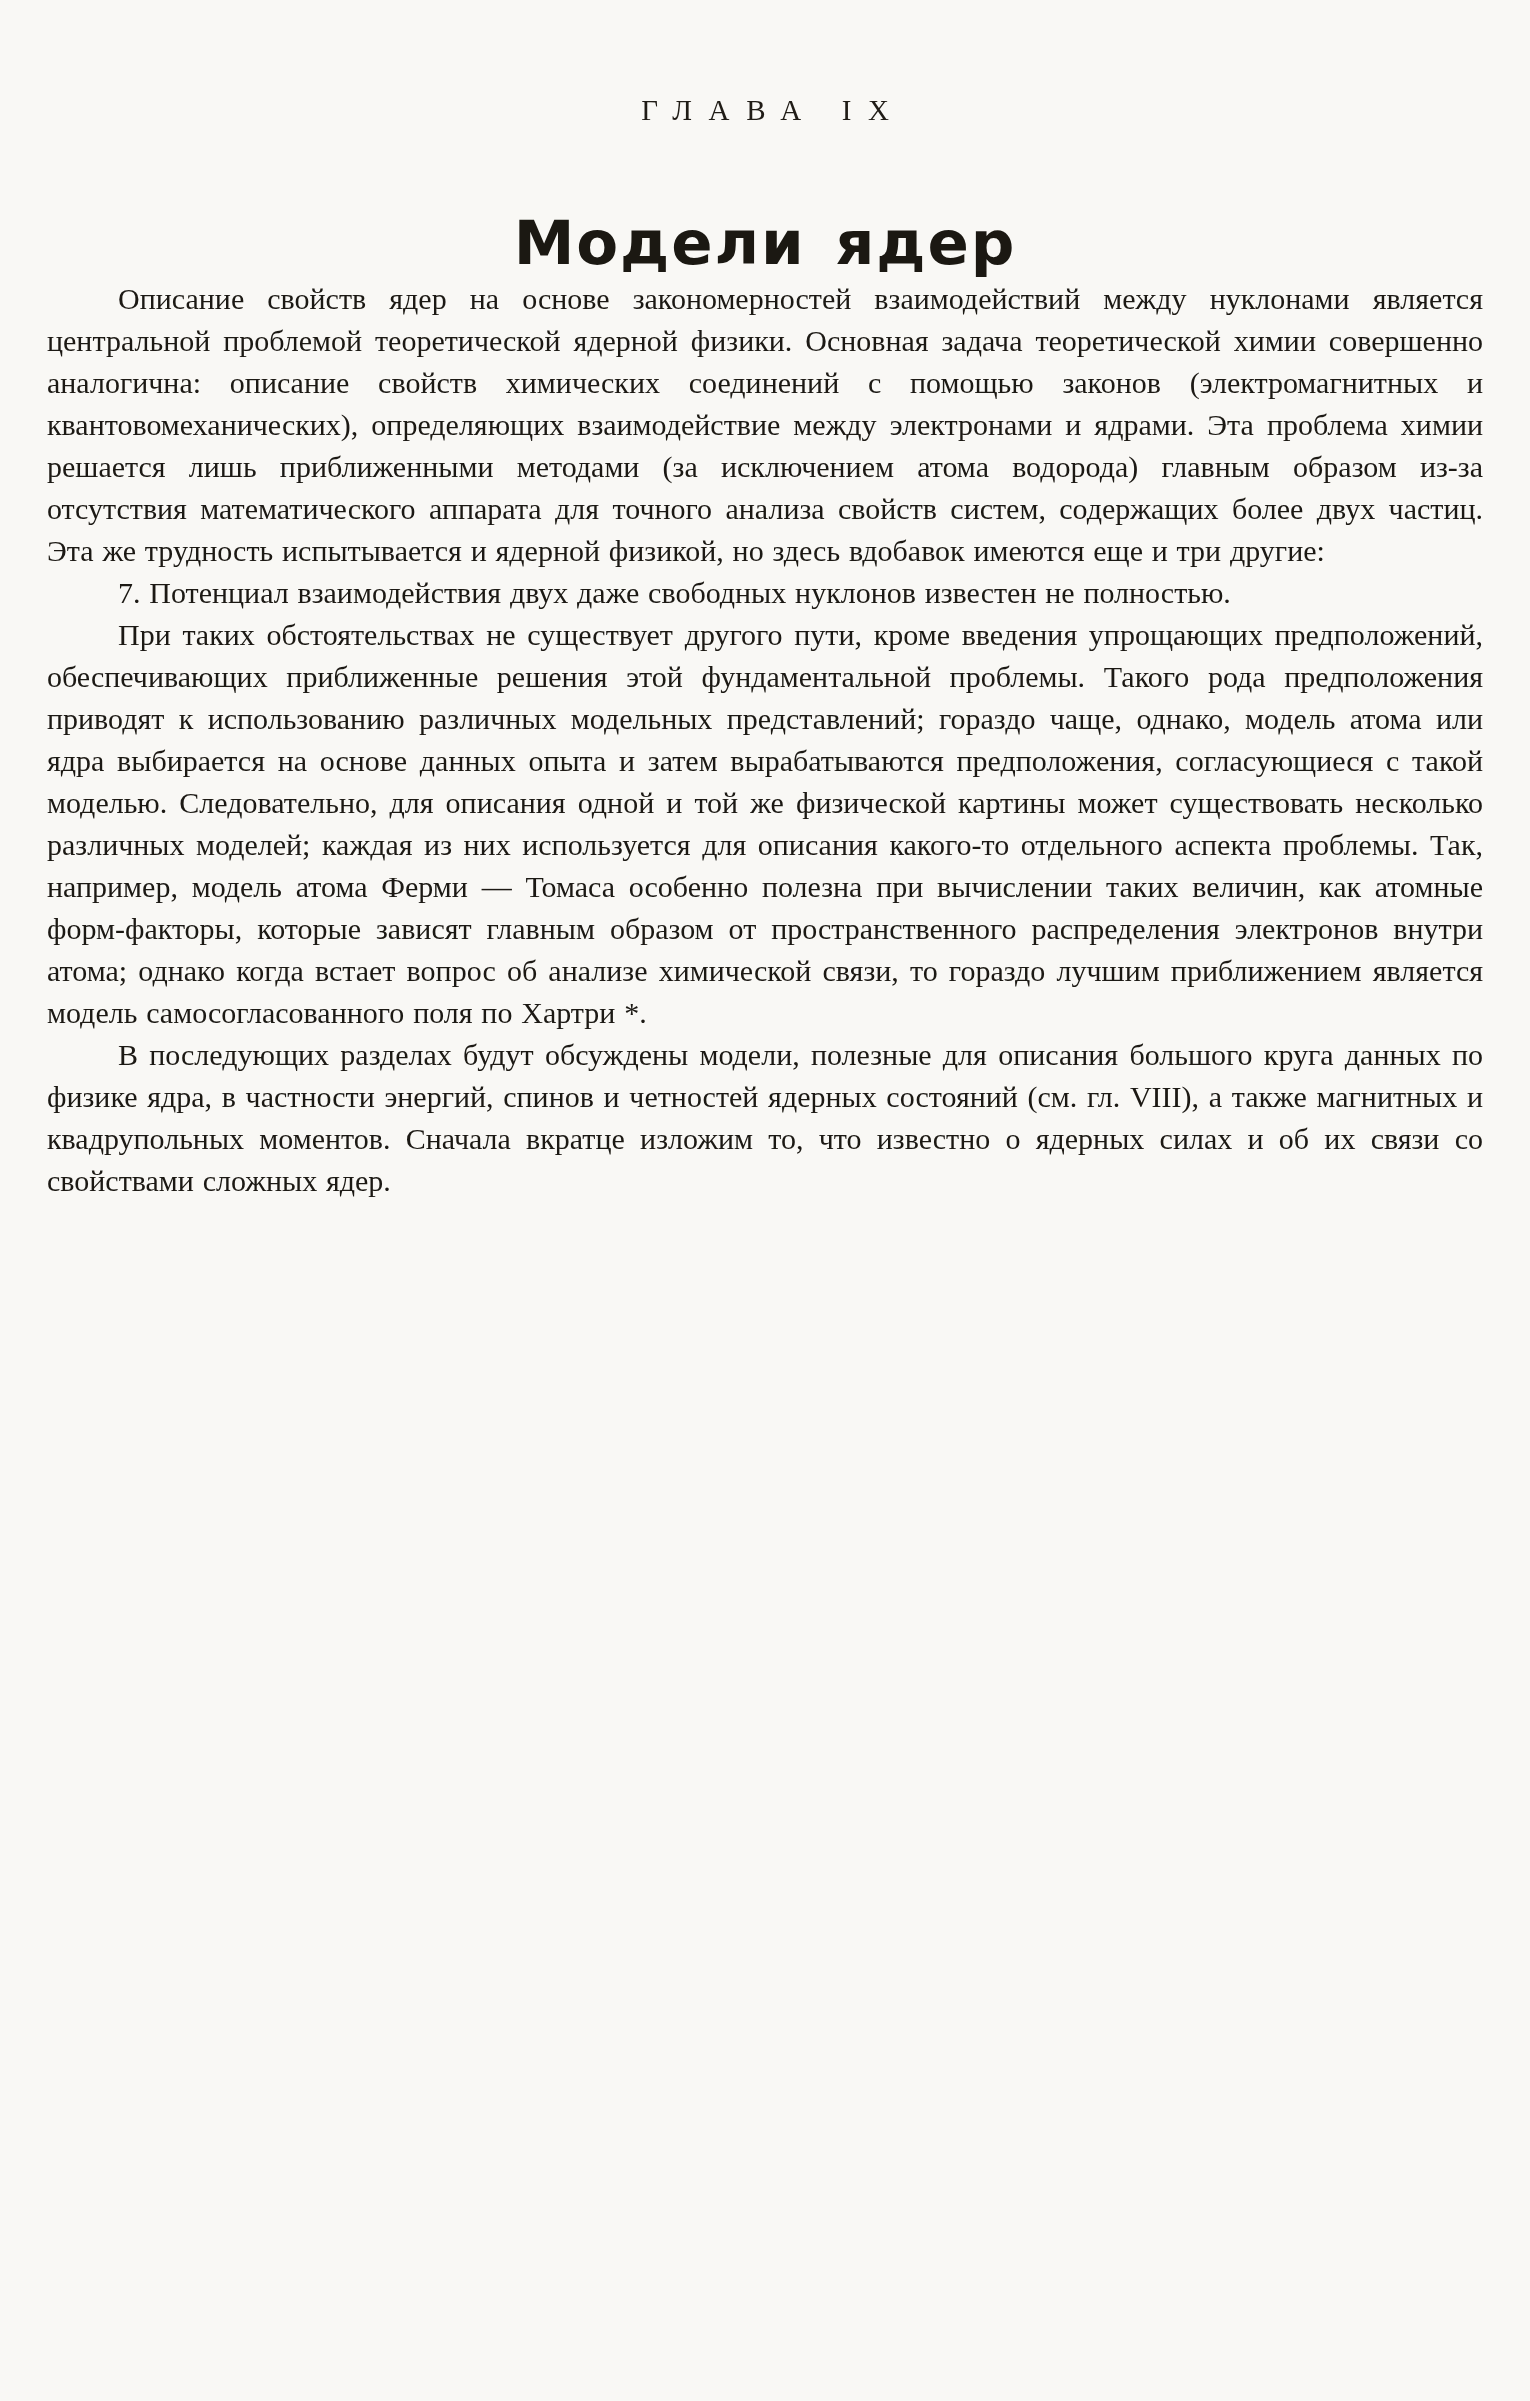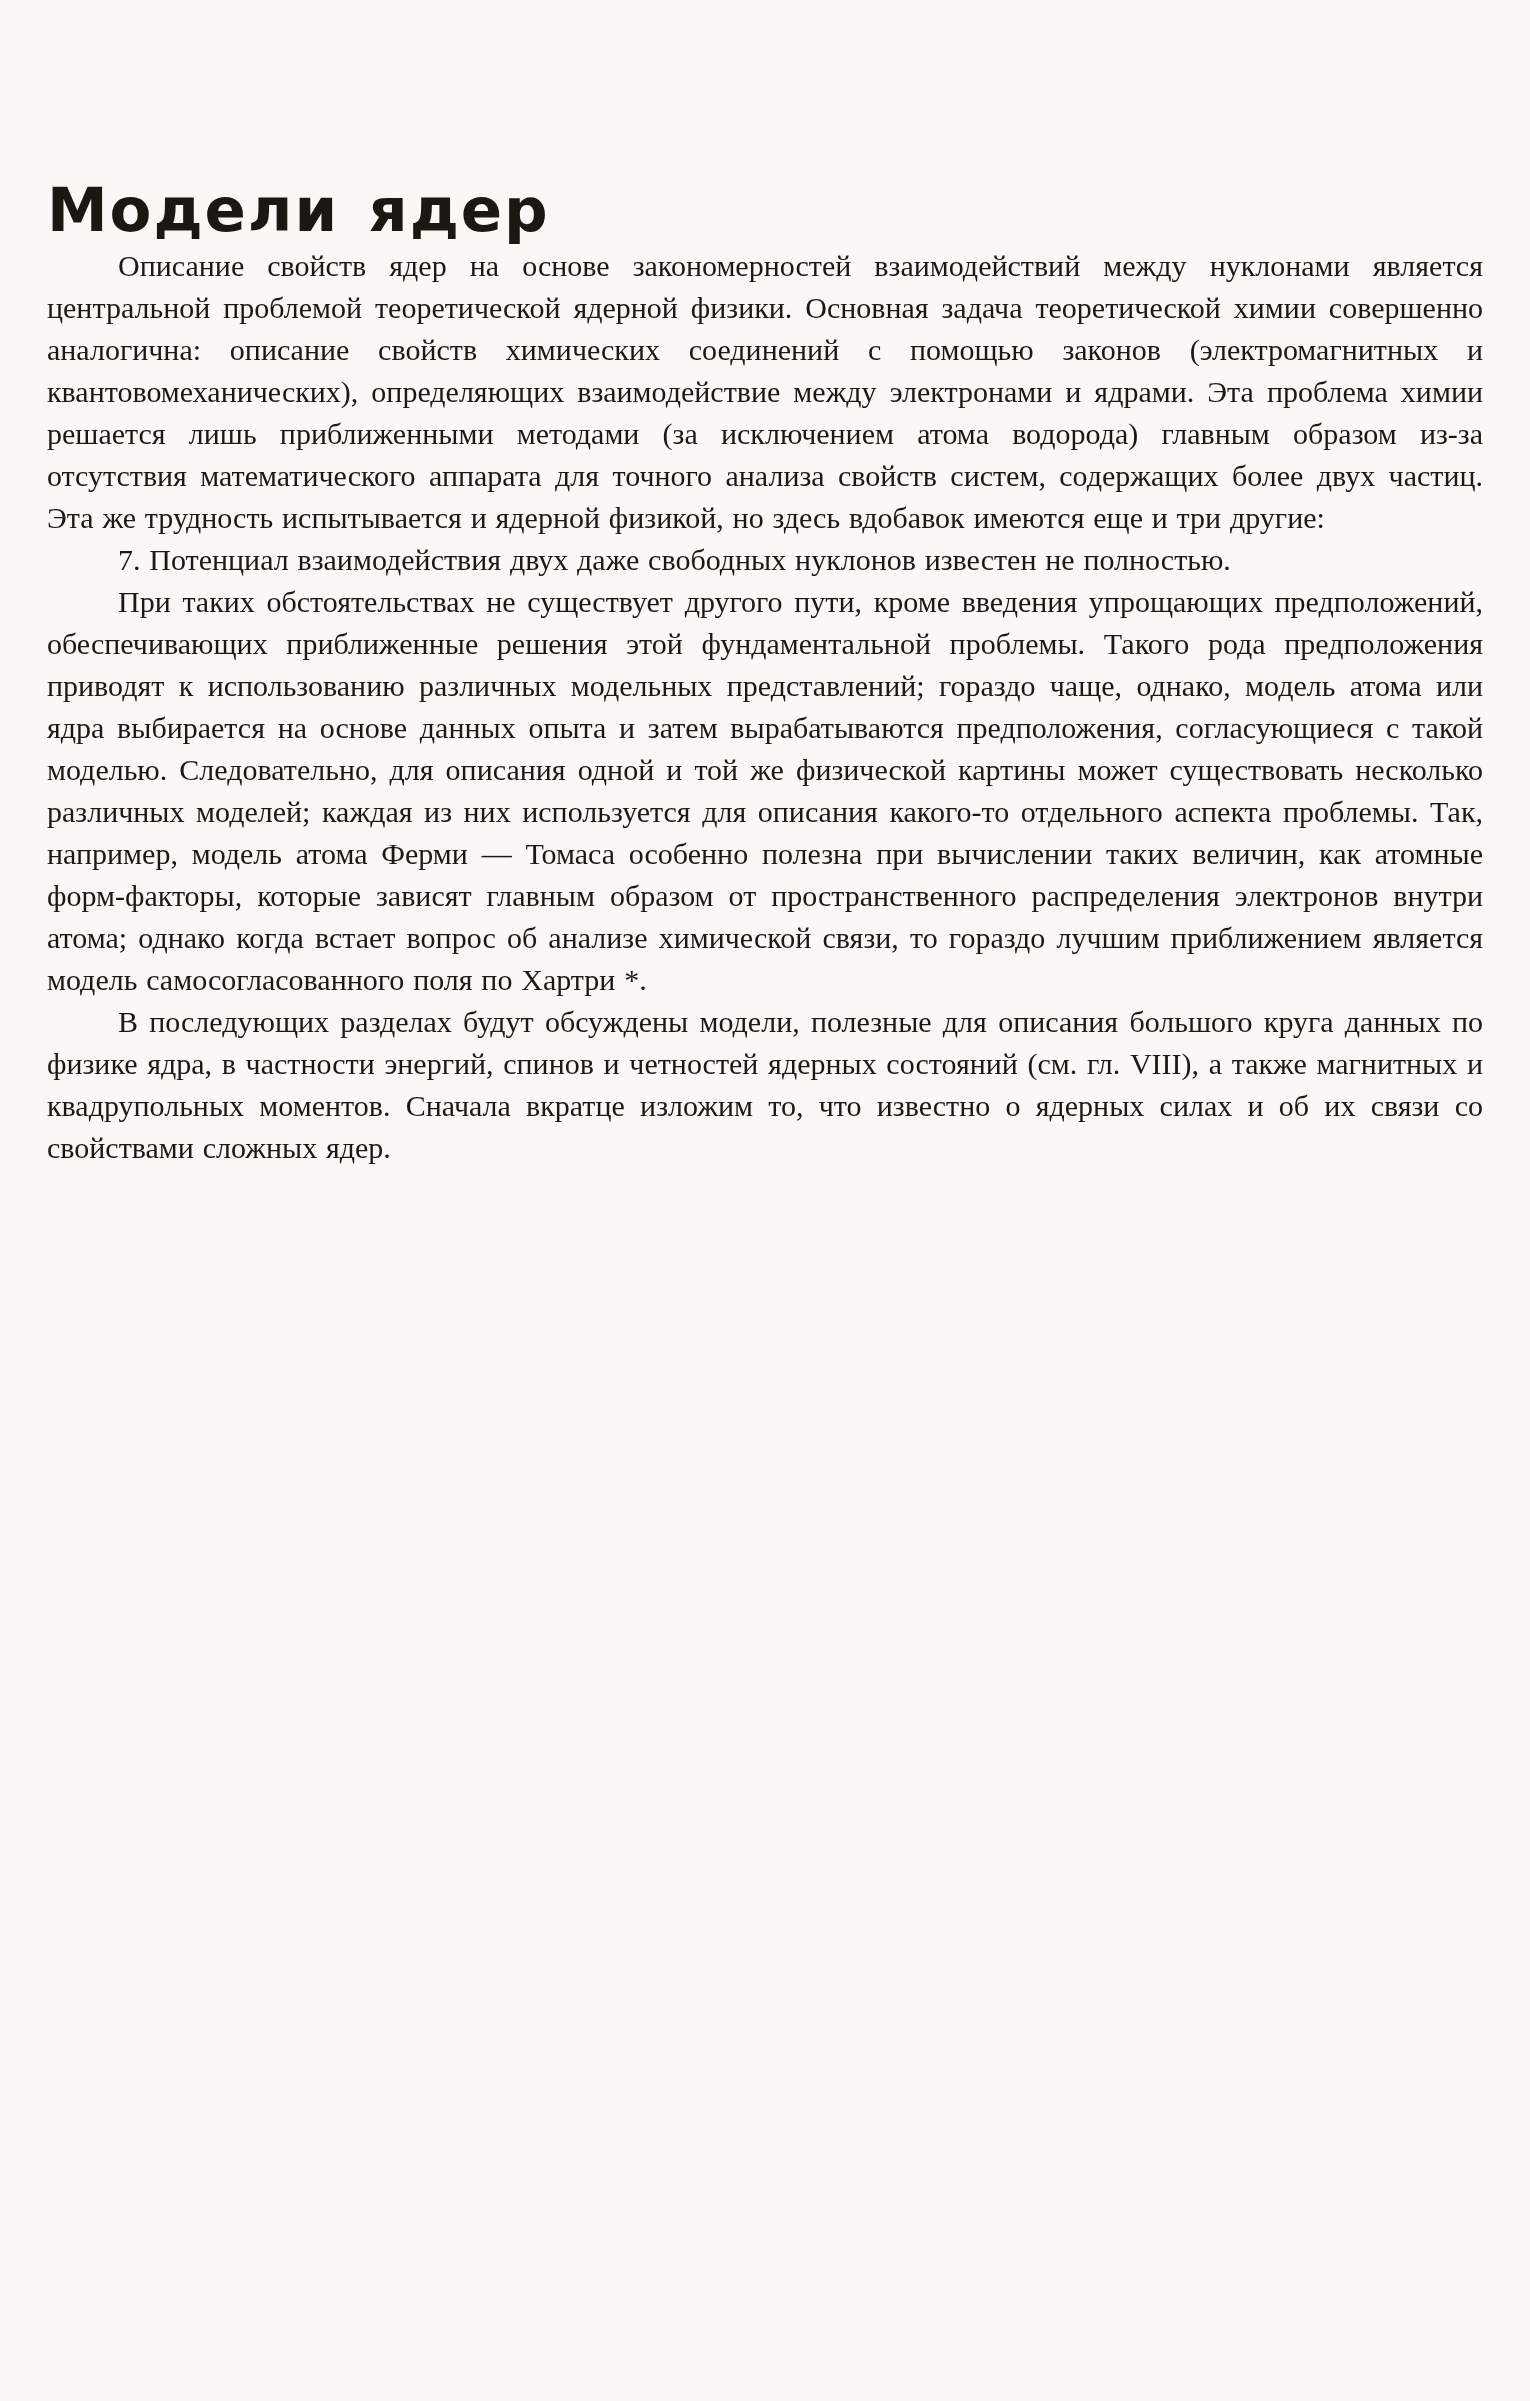--- a/index.html
+++ b/index.html
@@ -22,21 +22,21 @@
   .chapter-label {
     text-align: center;
     font-size: 29px;
     font-weight: 400;
     letter-spacing: 16.6px;
     text-indent: 16.6px; 
     color: #201c16;
   }
   .chapter-title {
     margin: 80px 0 0 0;
-    text-align: left;
+    text-align: center;
     font-family: "DejaVu Sans", "Liberation Sans", sans-serif;
     font-weight: 600;
     font-size: 61px;
     letter-spacing: 1.9px;
     word-spacing: 6.4px;
     color: #1b1812;
   }
   .body-text {
     font-size: 30px;
     line-height: 42px;
@@ -63,20 +63,21 @@
   }
   .footnote em {
     font-style: italic;
   }
 </style>
 </head>
 <body>
 
 <div class="page">
 
+  <div class="chapter-label">ГЛАВА IX</div>
 
   <h1 class="chapter-title">Модели ядер</h1>
 
   <div class="body-text">
     <p>Описание свойств ядер на основе закономерностей взаимодействий между нуклонами является центральной проблемой теоретической ядерной физики. Основная задача теоретической химии совершенно аналогична: описание свойств химических соединений с помощью законов (электромагнитных и квантовомеханических), определяющих взаимодействие между электронами и ядрами. Эта проблема химии решается лишь приближенными методами (за исключением атома водорода) главным образом из-за отсутствия математического аппарата для точного анализа свойств систем, содержащих более двух частиц. Эта же трудность испытывается и ядерной физикой, но здесь вдобавок имеются еще и три другие:</p>
     <p>7. Потенциал взаимодействия двух даже свободных нуклонов известен не полностью.</p>
     <p>При таких обстоятельствах не существует другого пути, кроме введения упрощающих предположений, обеспечивающих приближенные решения этой фундаментальной проблемы. Такого рода предположения приводят к использованию различных модельных представлений; гораздо чаще, однако, модель атома или ядра выбирается на основе данных опыта и затем вырабатываются предположения, согласующиеся с такой моделью. Следовательно, для описания одной и той же физической картины может существовать несколько различных моделей; каждая из них используется для описания какого-то отдельного аспекта проблемы. Так, например, модель атома Ферми — Томаса особенно полезна при вычислении таких величин, как атомные форм-факторы, которые зависят главным образом от пространственного распределения электронов внутри атома; однако когда встает вопрос об анализе химической связи, то гораздо лучшим приближением является модель самосогласованного поля по Хартри *.</p>
     <p>В последующих разделах будут обсуждены модели, полезные для описания большого круга данных по физике ядра, в частности энергий, спинов и четностей ядерных состояний (см. гл. VIII), а также магнитных и квадрупольных моментов. Сначала вкратце изложим то, что известно о ядерных силах и об их связи со свойствами сложных ядер.</p>
   </div>
 

